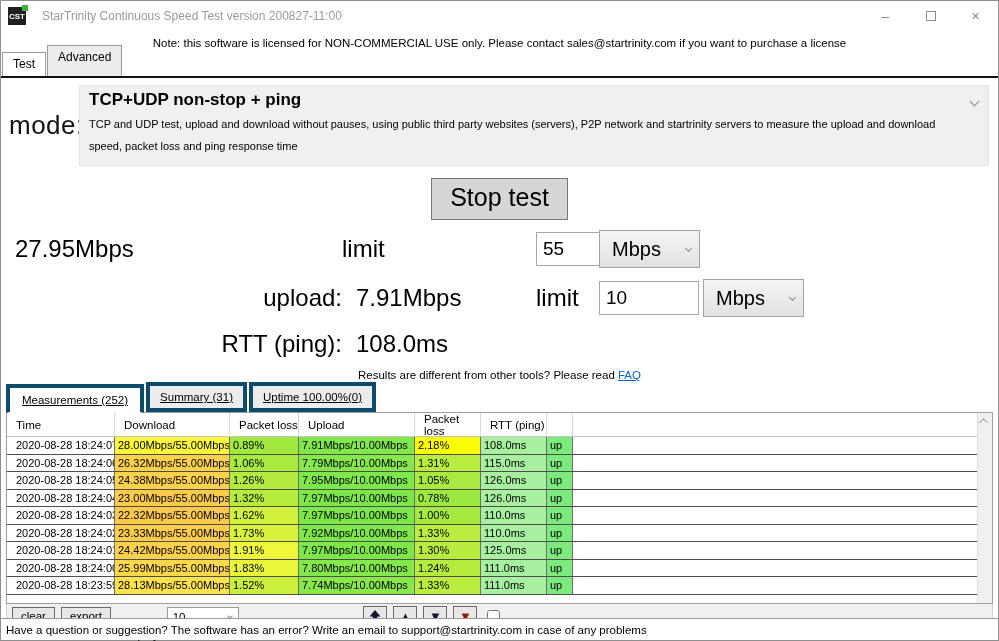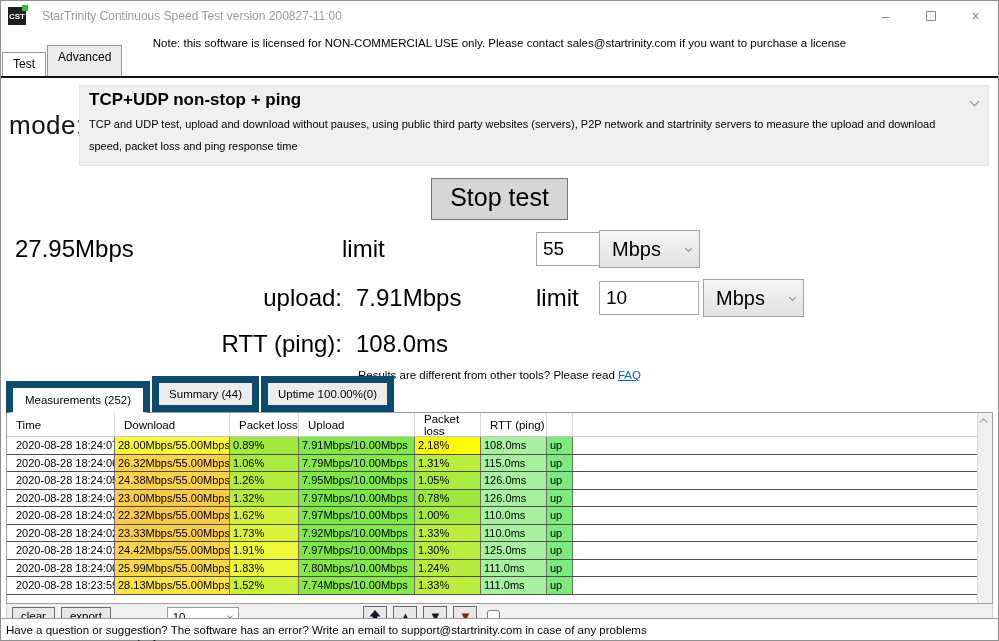--- a/index.html
+++ b/index.html
@@ -48,21 +48,21 @@
   .limit-input { width:100px; height:34px; font-family:inherit; font-size:19px; padding-left:6px; border:1px solid #a7a7a7; color:#000; }
   .unit-dd { width:101px; height:38px; background:linear-gradient(#f4f4f4,#e2e2e2); border:1px solid #a3a3a3; display:flex; align-items:center; padding-left:12px; font-size:20px; position:relative; cursor:default; }
   .unit-dd .chev { top:15px; right:8px; width:5px; height:5px; }
 
   
   .faq-row { text-align:center; font-size:11.5px; margin-top:9px; }
   .faq-row a { color:#0066cc; text-decoration:underline; cursor:pointer; }
 
   
   .mtabs { display:flex; align-items:flex-end; margin:7px 0 0 5px; height:24px; position:relative; z-index:2; }
-  .mtab { font-size:11.5px; padding:5px 10px; border:7px solid #0c4a6e; background:#ececec; margin-right:2px; cursor:default; }
+  .mtab { font-size:11.5px; padding:5px 10px; border:4px solid #0c4a6e; background:#ececec; margin-right:2px; cursor:default;text-decoration:underline; }
   .mtab.active { background:#fff; border-bottom:1px solid #fff; padding:6px 12px; margin-bottom:-1px; }
 
   .mtable { margin:0 5px; border:1px solid #9aa0a8; height:192px; position:relative; background:#fff; overflow:hidden; }
   .thead { display:flex; height:24px; border-bottom:1px solid #c4c4c4; align-items:center; background:#fff; }
   .thead .hcell { font-size:11.5px; padding-left:9px; border-right:1px solid #d9d9d9; height:100%; display:flex; align-items:center; }
   .trow { display:flex; height:17.5px; border-bottom:1px solid #4d4d4d; align-items:stretch; }
   .trow .cell { font-size:11px; padding-left:3px; border-right:1px solid #6e6e6e; display:flex; align-items:center; white-space:nowrap; overflow:hidden; }
   .trow .cell.c-time { padding-left:9px; background:#fff; }
   .c0 { width:108px; flex:0 0 auto; }
   .c1 { width:115px; flex:0 0 auto; }
@@ -159,21 +159,21 @@
         <span></span>
     </div>
   </div>
 
   <div class="faq-row">
     <span>Results are different from other tools? Please read </span><a>FAQ</a>
   </div>
 
   <div class="mtabs">
     <div class="mtab active">Measurements (252)</div>
-    <div class="mtab">Summary (44)</div>
+    <div class="mtab">Summary (31)</div>
     <div class="mtab">Uptime 100.00%(0)</div>
   </div>
 
   <div class="mtable">
     <div class="thead">
         <div class="hcell c0">Time</div>
         <div class="hcell c1">Download</div>
         <div class="hcell c2">Packet loss</div>
         <div class="hcell c3">Upload</div>
         <div class="hcell c4">Packet loss</div>

